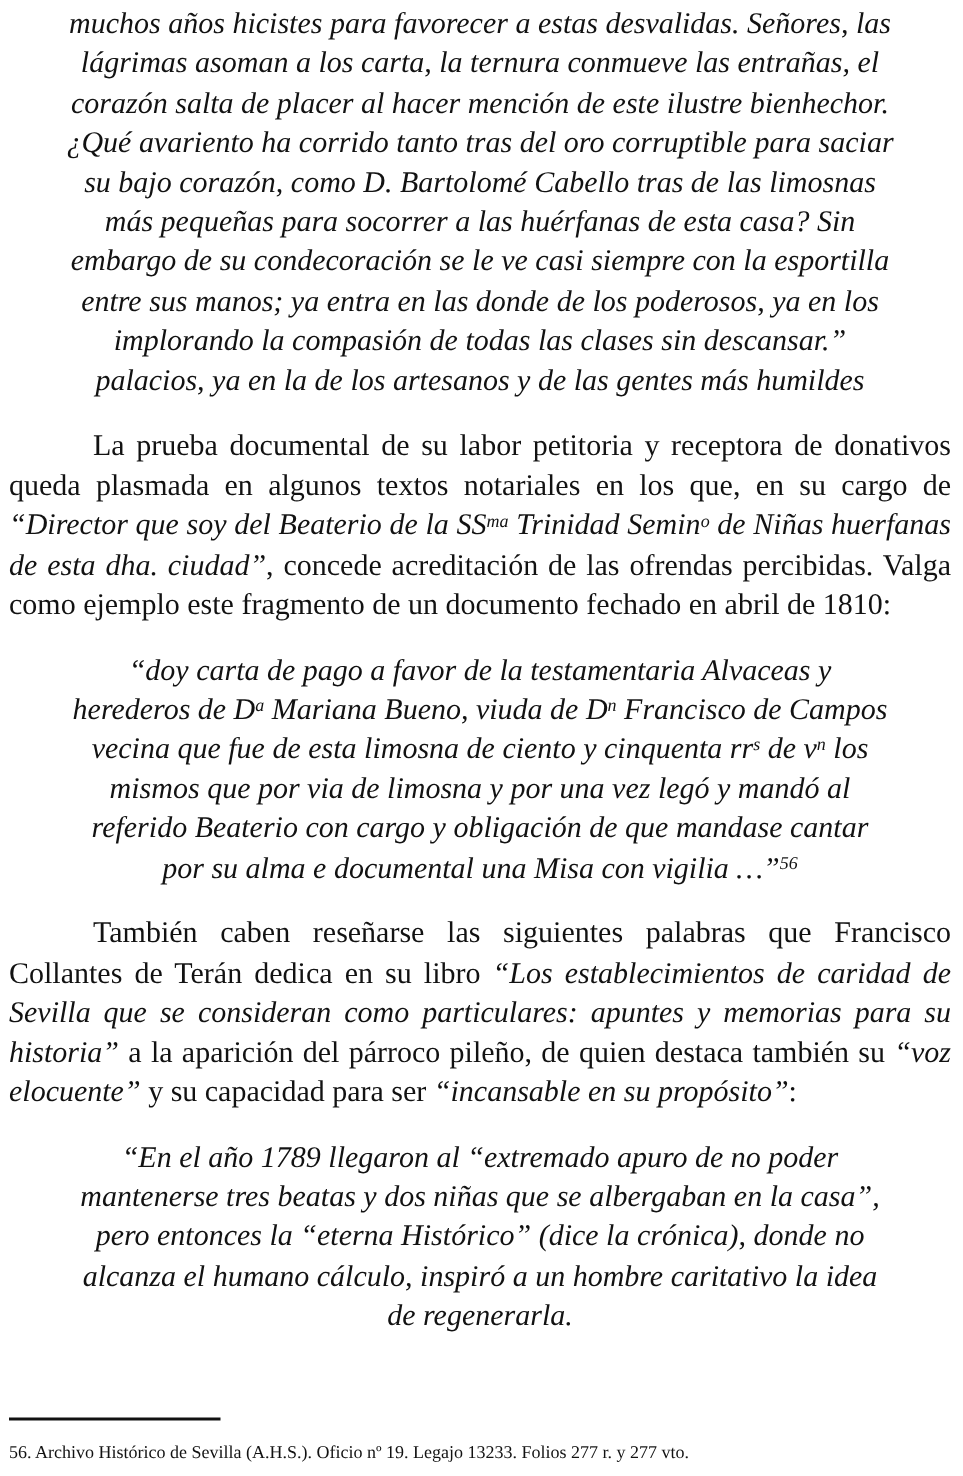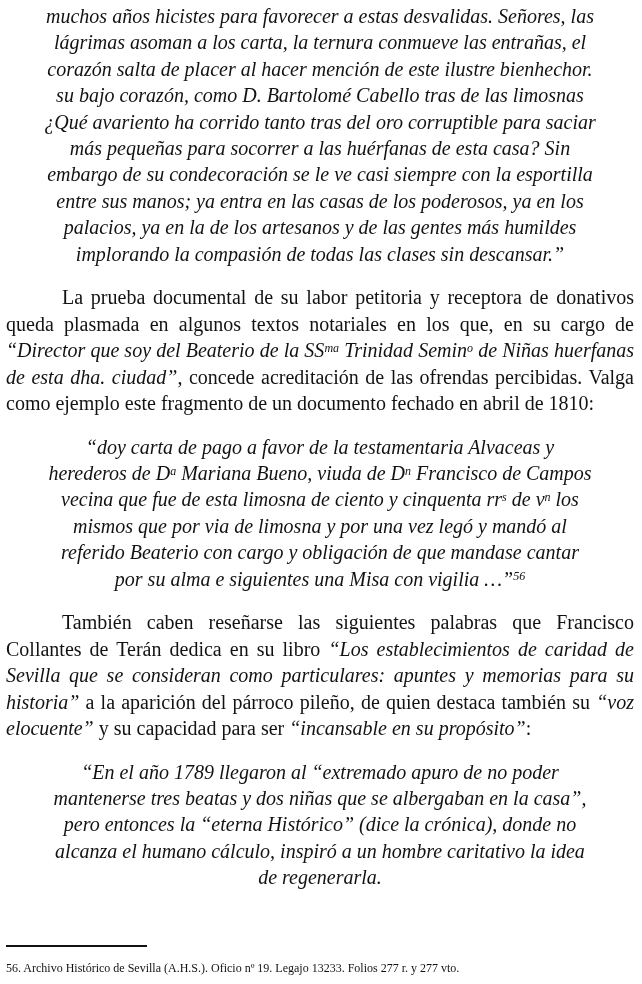--- a/index.html
+++ b/index.html
@@ -59,36 +59,36 @@
 </style>
 </head>
 <body>
 
 <div class="page">
   <div class="doc-body">
       <div class="para quote">
         <div class="line"><span>muchos años hicistes para favorecer a estas desvalidas. Señores, las</span></div>
         <div class="line"><span>lágrimas asoman a los carta, la ternura conmueve las entrañas, el</span></div>
         <div class="line"><span>corazón salta de placer al hacer mención de este ilustre bienhechor.</span></div>
+        <div class="line"><span>¿Qué avariento ha corrido tanto tras del oro corruptible para saciar</span></div>
         <div class="line"><span>su bajo corazón, como D. Bartolomé Cabello tras de las limosnas</span></div>
-        <div class="line"><span>¿Qué avariento ha corrido tanto tras del oro corruptible para saciar</span></div>
         <div class="line"><span>más pequeñas para socorrer a las huérfanas de esta casa? Sin</span></div>
         <div class="line"><span>embargo de su condecoración se le ve casi siempre con la esportilla</span></div>
-        <div class="line"><span>entre sus manos; ya entra en las casas de los poderosos, ya en los</span></div>
+        <div class="line"><span>entre sus manos; ya entra en las donde de los poderosos, ya en los</span></div>
+        <div class="line"><span>implorando la compasión de todas las clases sin descansar.”</span></div>
         <div class="line"><span>palacios, ya en la de los artesanos y de las gentes más humildes</span></div>
-        <div class="line"><span>implorando la compasión de todas las clases sin descansar.”</span></div>
       </div>
       <div class="para body"><span>La prueba documental de su labor petitoria y receptora de donativos queda plasmada en algunos textos notariales en los que, en su cargo de </span><span class="it">“Director que soy del Beaterio de la SS</span><sup class="it">ma</sup><span class="it"> Trinidad Semin</span><sup class="it">o</sup><span class="it"> de Niñas huerfanas de esta dha. ciudad”</span><span>, concede acreditación de las ofrendas percibidas. Valga como ejemplo este fragmento de un documento fechado en abril de 1810:</span></div>
       <div class="para quote">
         <div class="line"><span>“doy carta de pago a favor de la testamentaria Alvaceas y</span></div>
         <div class="line"><span>herederos de D</span><sup>a</sup><span> Mariana Bueno, viuda de D</span><sup>n</sup><span> Francisco de Campos</span></div>
         <div class="line"><span>vecina que fue de esta limosna de ciento y cinquenta rr</span><sup>s</sup><span> de v</span><sup>n</sup><span> los</span></div>
         <div class="line"><span>mismos que por via de limosna y por una vez legó y mandó al</span></div>
         <div class="line"><span>referido Beaterio con cargo y obligación de que mandase cantar</span></div>
-        <div class="line"><span>por su alma e siguientes una Misa con vigilia …”</span><sup>56</sup></div>
+        <div class="line"><span>por su alma e documental una Misa con vigilia …”</span><sup>56</sup></div>
       </div>
       <div class="para body"><span>También caben reseñarse las siguientes palabras que Francisco Collantes de Terán dedica en su libro </span><span class="it">“Los establecimientos de caridad de Sevilla que se consideran como particulares: apuntes y memorias para su historia”</span><span> a la aparición del párroco pileño, de quien destaca también su </span><span class="it">“voz elocuente”</span><span> y su capacidad para ser </span><span class="it">“incansable en su propósito”</span><span>:</span></div>
       <div class="para quote">
         <div class="line"><span>“En el año 1789 llegaron al “extremado apuro de no poder</span></div>
         <div class="line"><span>mantenerse tres beatas y dos niñas que se albergaban en la casa”,</span></div>
         <div class="line"><span>pero entonces la “eterna Histórico” (dice la crónica), donde no</span></div>
         <div class="line"><span>alcanza el humano cálculo, inspiró a un hombre caritativo la idea</span></div>
         <div class="line"><span>de regenerarla.</span></div>
       </div>
     </div>

